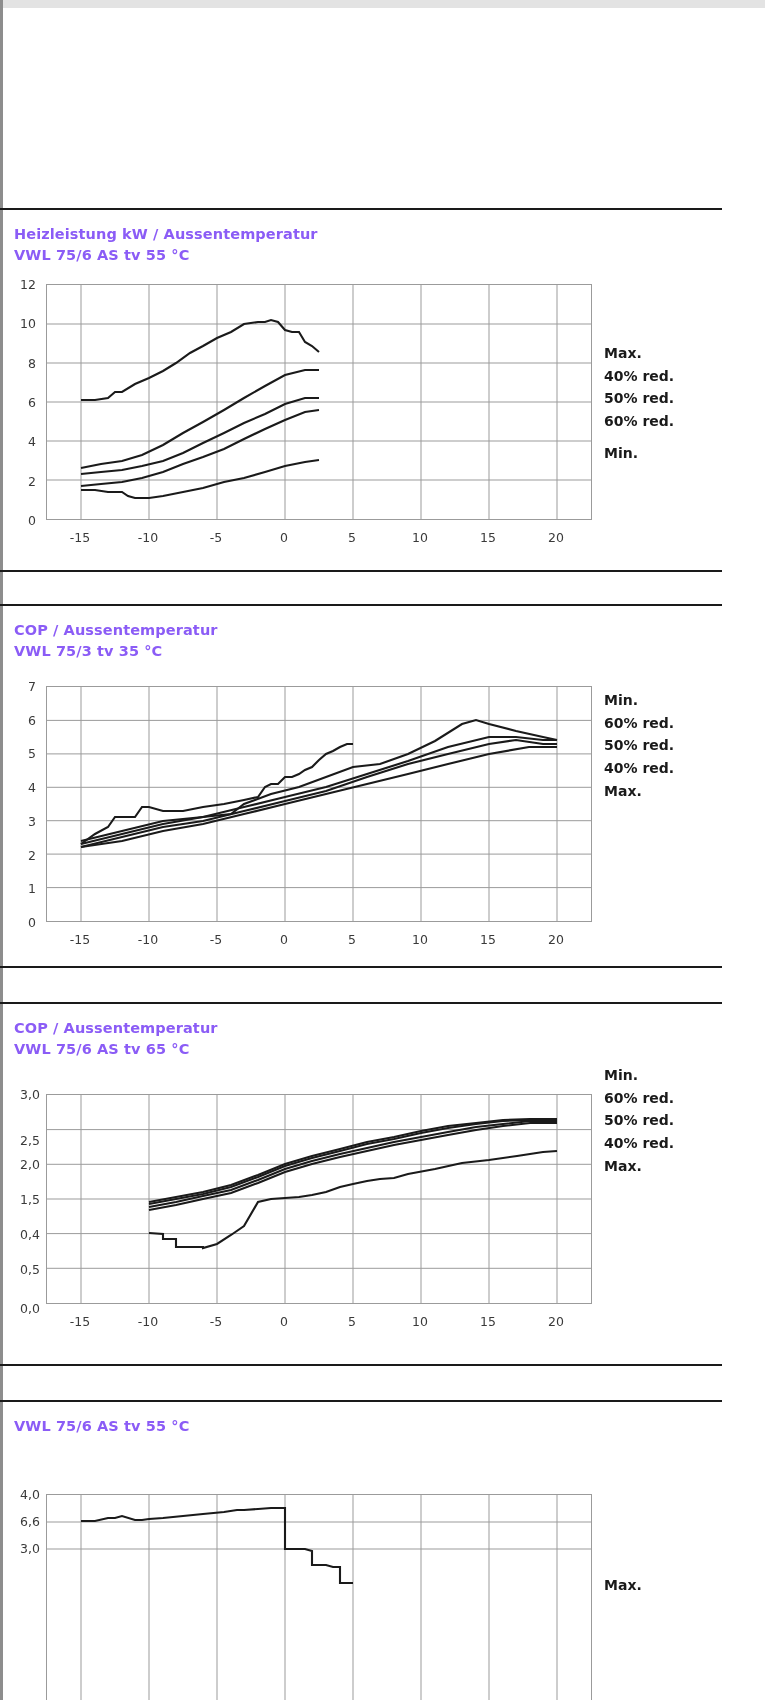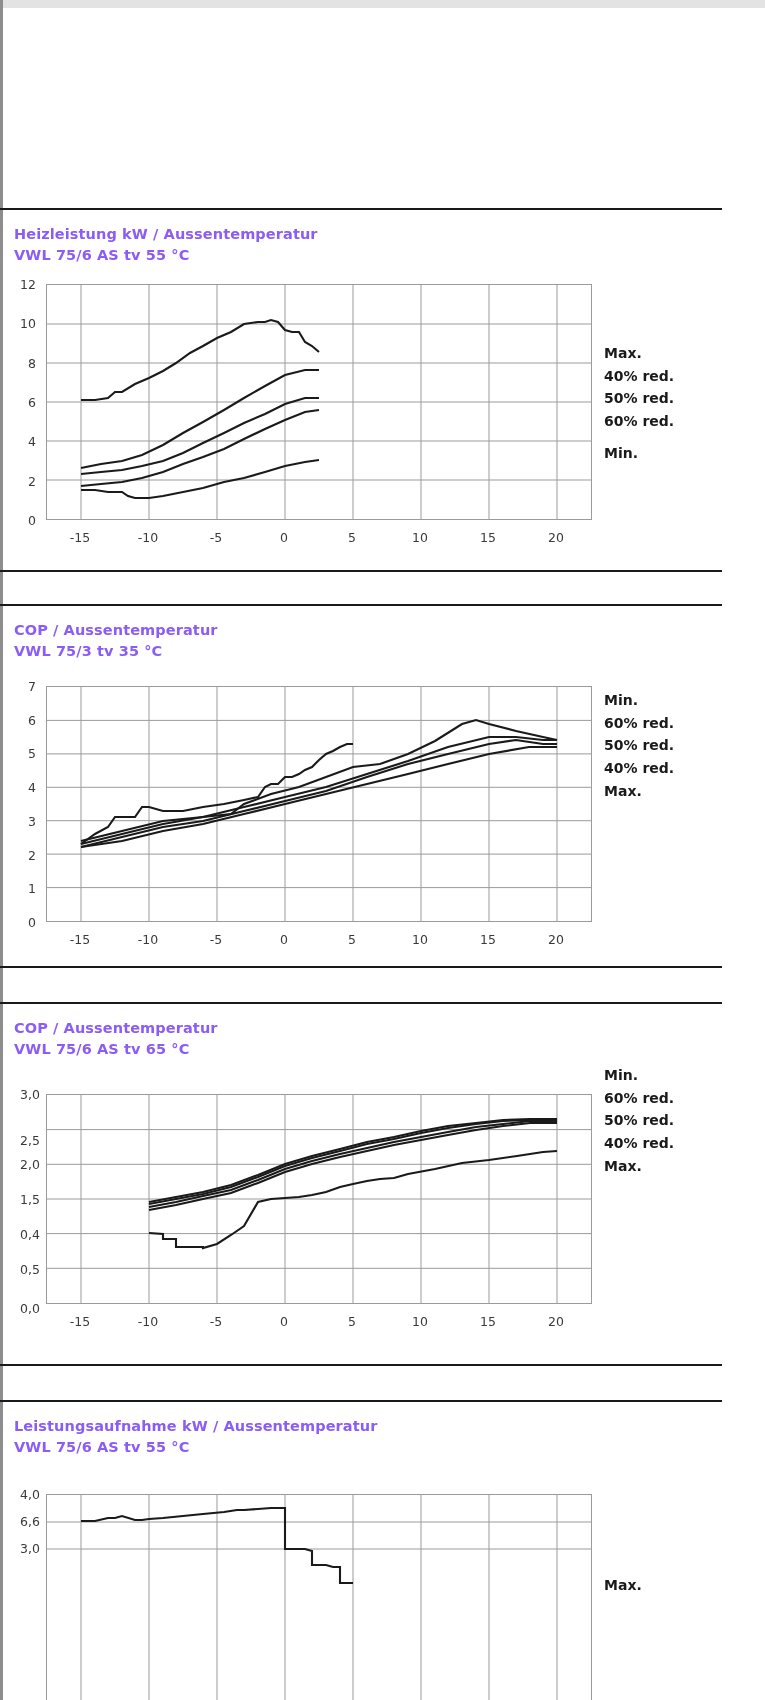--- a/index.html
+++ b/index.html
@@ -327,21 +327,20 @@
       <div>40% red.</div>
       <div>Max.</div>
     </div>
 
     <div class="sec-rule-bottom" style="top:362px;"></div>
   </div>
 
   <div class="section" style="top:1400px;height:300px;overflow:hidden;">
     <div class="sec-rule-top"></div>
     <div class="titles">
-      <div class="title-1">Leistungsaufnahme kW / Aussentemperatur</div>
       <div class="title-2">VWL 75/6 AS tv 55 °C</div>
     </div>
 
     <div class="ylabels" style="left:0px;top:94px;width:40px;height:120px;">
       <span style="top:0px;">4,0</span>
       <span style="top:27px;">6,6</span>
       <span style="top:54px;">3,0</span>
     </div>
 
     <div class="plot" style="left:46px;top:94px;width:546px;height:206px;border-bottom:none;">

